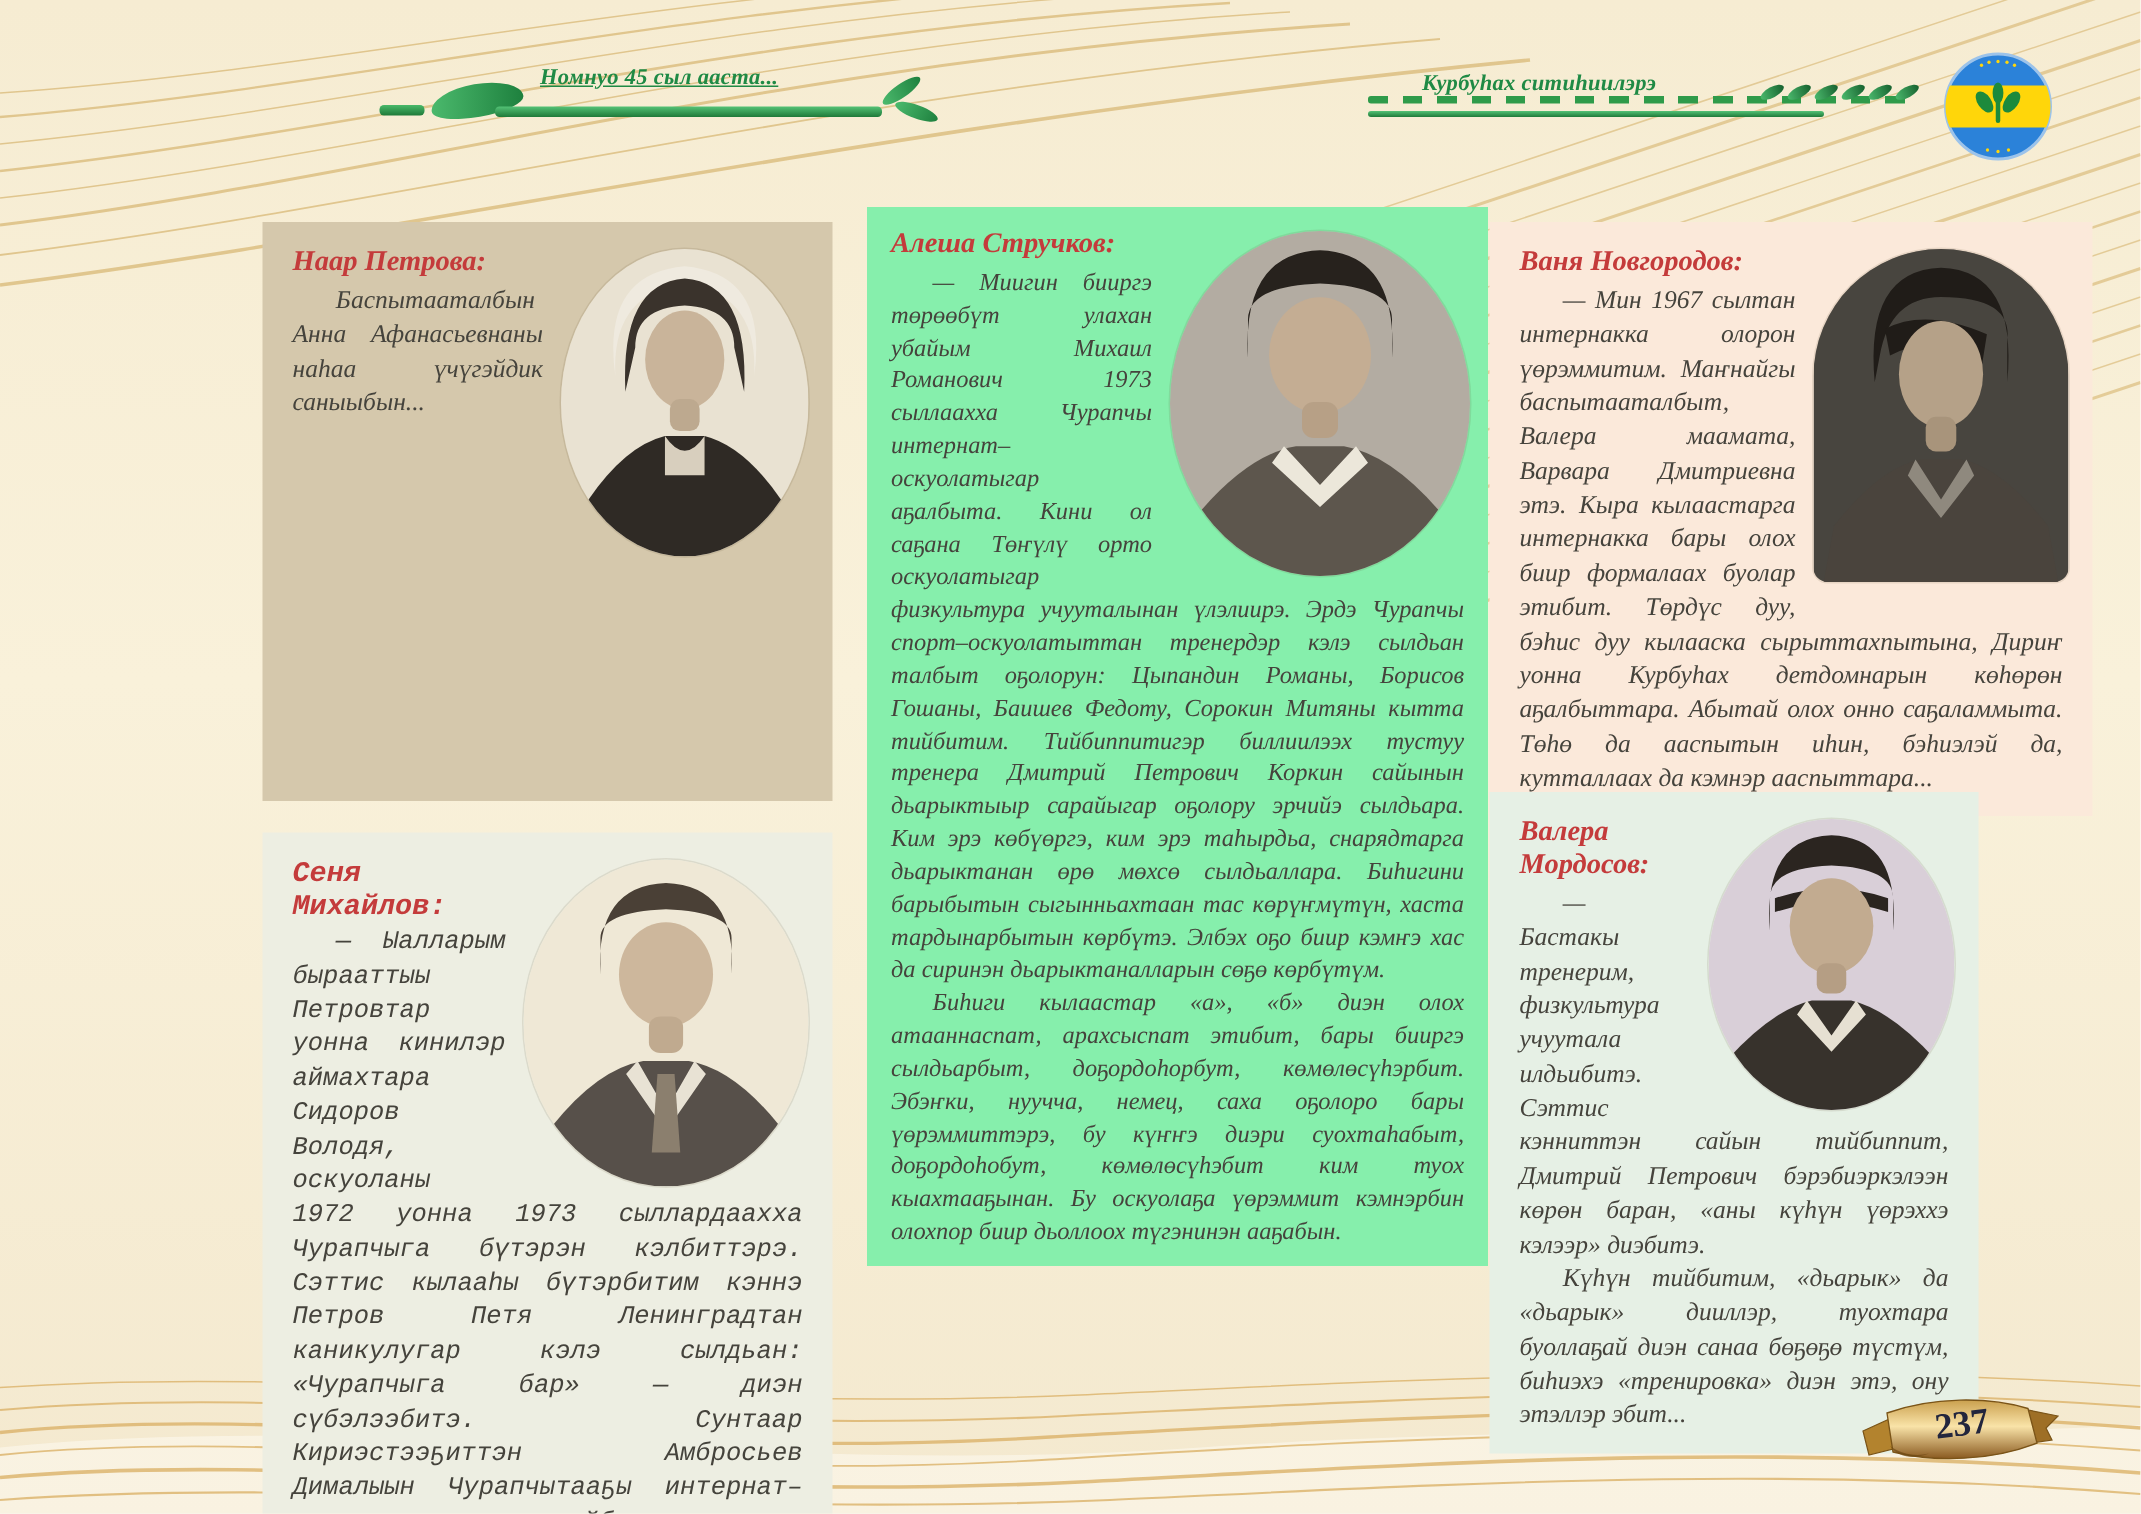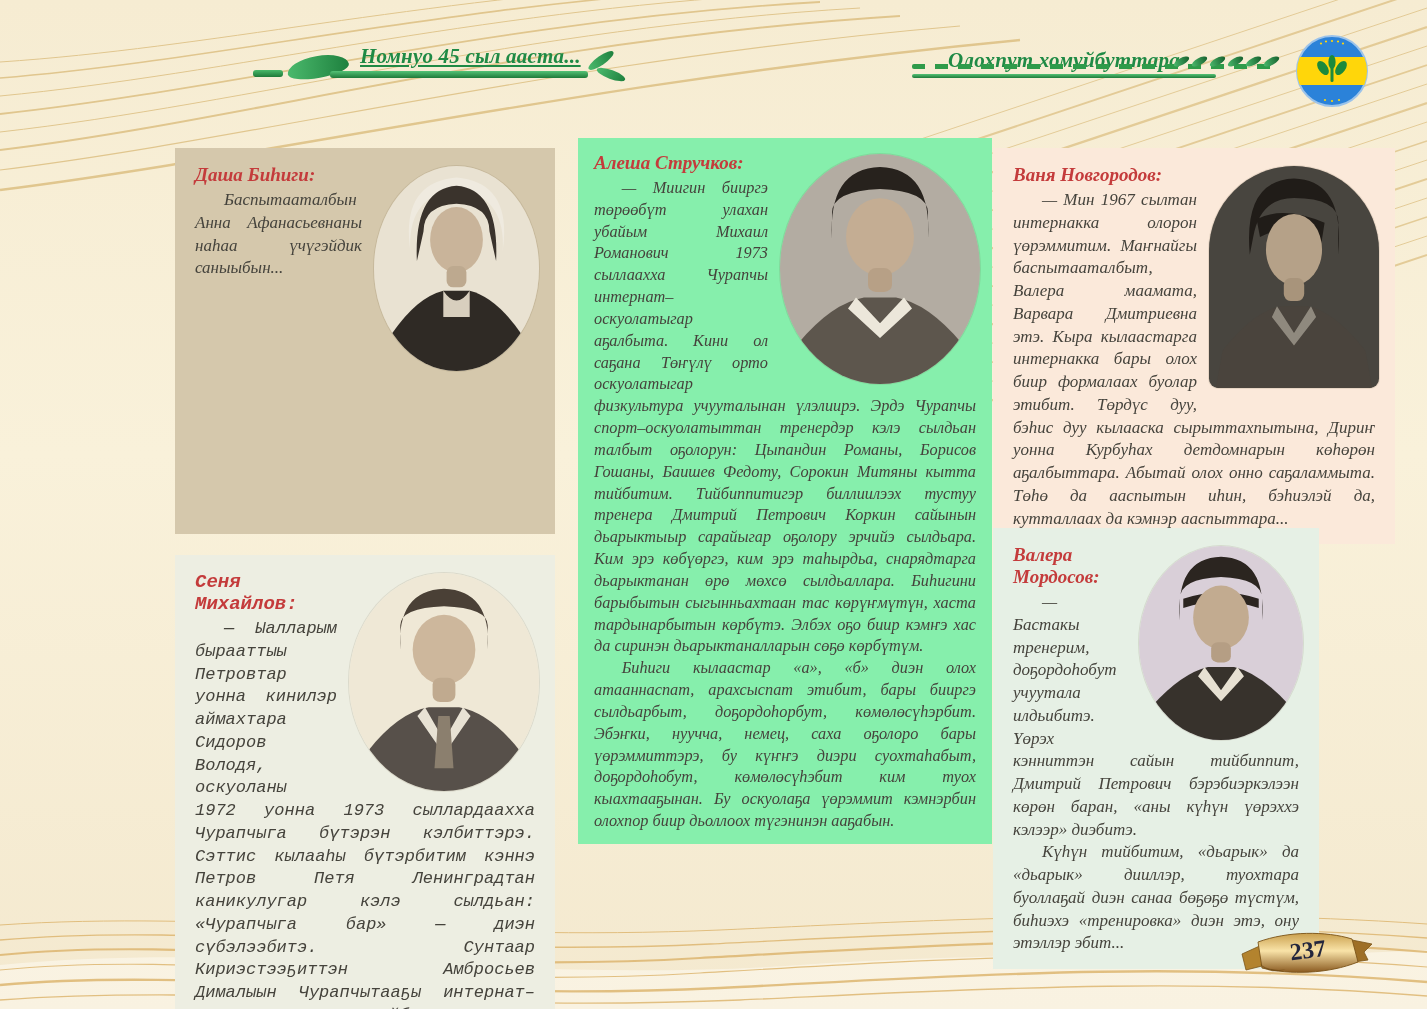--- a/index.html
+++ b/index.html
@@ -6,21 +6,21 @@
   body{
     width:1427px;height:1009px;position:relative;overflow:hidden;
     background:linear-gradient(180deg,#f6ecd2 0%,#f9f1da 45%,#f4e9cf 100%);
     font-family:"Liberation Serif", serif;
   }
   .bg-ornament{position:absolute;inset:0;z-index:0;pointer-events:none;}
 
   
   .header{position:absolute;left:0;top:0;width:1427px;height:120px;z-index:3;}
   .hdr-title{
-    position:absolute;font-style:italic;font-weight:bold;font-size:21px;
+    position:absolute;font-style:italic;font-weight:bold;font-size:15px;
     color:#1f8a45;letter-spacing:.2px;white-space:nowrap;
   }
   .hdr-title.left{left:360px;top:44px;text-decoration:underline;}
   .hdr-title.right{left:948px;top:48px;}
   .green-dash{position:absolute;left:253px;top:70px;width:30px;height:7px;border-radius:3px;
     background:linear-gradient(180deg,#49b96a,#1f7a39);}
   .big-leaf{position:absolute;left:287px;top:56px;width:62px;height:22px;border-radius:50% 50% 50% 50%/60% 60% 40% 40%;
     background:linear-gradient(100deg,#4cbb6e,#1d7f3d);transform:rotate(-10deg);}
   .green-bar{position:absolute;left:330px;top:71px;width:258px;height:7px;border-radius:3px;
     background:linear-gradient(180deg,#54c276,#1f7a39);}
@@ -108,21 +108,21 @@
 </svg>
 
 <div class="header">
   <span class="green-dash"></span>
   <span class="big-leaf"></span>
   <div class="hdr-title left">Номнуо 45 сыл ааста...</div>
   <span class="green-bar"></span>
   <span class="tip-leaf a"></span>
   <span class="tip-leaf b"></span>
 
-  <div class="hdr-title right">Олохпут хомуйбуттара</div>
+  <div class="hdr-title right">Курбуһах ситиһиилэрэ</div>
   <span class="dash-line"></span>
   <span class="solid-line"></span>
   <span class="leaf-row-leaf" style="left:1173px;top:58px;"></span>
   <span class="leaf-row-leaf" style="left:1191px;top:58px;"></span>
   <span class="leaf-row-leaf" style="left:1209px;top:58px;"></span>
   <span class="leaf-row-leaf" style="left:1227px;top:58px;"></span>
   <span class="leaf-row-leaf" style="left:1245px;top:58px;"></span>
   <span class="leaf-row-leaf" style="left:1263px;top:58px;"></span>
 
   <div class="logo">
@@ -159,21 +159,21 @@
     <svg viewBox="0 0 100 125" preserveAspectRatio="none">
       <rect width="100" height="125" fill="#e9e2d2"></rect>
       <path d="M22,52 Q16,10 50,7 Q84,10 78,52 Q80,18 50,14 Q20,18 22,52 Z" fill="#efeadf"></path>
       <path d="M26,58 Q24,14 50,12 Q76,14 74,58 L70,40 Q70,24 50,23 Q30,24 30,40 Z" fill="#3a332c"></path>
       <ellipse cx="50" cy="45" rx="16" ry="20" fill="#c9b49a"></ellipse>
       <rect x="44" y="61" width="12" height="13" rx="4" fill="#bda98f"></rect>
       <path d="M8,125 L11,102 Q26,80 42,76 L58,76 Q74,80 89,102 L92,125 Z" fill="#2f2a25"></path>
       <path d="M42,76 Q50,88 58,76 L58,92 L42,92 Z" fill="#d8cfbe"></path>
     </svg>
   </div>
-  <h3 class="pname">Даша Биһиги:</h3>
+  <h3 class="pname">Наар Петрова:</h3>
   <p>Баспытааталбын Анна Афанасьевнаны наһаа үчүгэйдик саныыбын...</p>
 </div>
 
 <div class="card c2">
   <div class="photo" style="width:190px;height:218px;">
     <svg viewBox="0 0 100 125" preserveAspectRatio="none">
       <rect width="100" height="125" fill="#efe8d6"></rect>
       <path d="M27,44 Q25,10 50,9 Q75,10 73,44 L73,30 Q73,20 50,19 Q27,20 27,30 Z" fill="#4a4036"></path>
       <ellipse cx="50" cy="44" rx="16.5" ry="20" fill="#cdb79c"></ellipse>
       <rect x="44" y="60" width="12" height="14" rx="4" fill="#c0aa8f"></rect>
@@ -225,21 +225,21 @@
       <rect width="100" height="125" fill="#d9cfd8"></rect>
       <path d="M25,48 Q22,8 50,7 Q78,8 75,48 L75,34 Q75,21 50,20 Q25,21 25,34 Z" fill="#2b2520"></path>
       <path d="M27,34 Q50,26 73,34 L73,40 Q50,32 27,40 Z" fill="#2b2520"></path>
       <ellipse cx="50" cy="46" rx="17" ry="20.5" fill="#c2ab90"></ellipse>
       <rect x="44" y="62" width="12" height="13" rx="4" fill="#b59e84"></rect>
       <path d="M4,125 L8,103 Q26,82 42,78 L58,78 Q74,82 92,103 L96,125 Z" fill="#37322c"></path>
       <path d="M40,78 L50,93 L60,78 L64,84 L50,100 L36,84 Z" fill="#e6e0d2"></path>
     </svg>
   </div>
   <h3 class="pname">Валера Мордосов:</h3>
-  <p>— Бастакы тренерим, доҕордоһобут учуутала илдьибитэ. Үөрэх кэнниттэн сайын тийбиппит, Дмитрий Петрович бэрэбиэркэлээн көрөн баран, «аны күһүн үөрэххэ кэлээр» диэбитэ.</p>
+  <p>— Бастакы тренерим, физкультура учуутала илдьибитэ. Сэттис кэнниттэн сайын тийбиппит, Дмитрий Петрович бэрэбиэркэлээн көрөн баран, «аны күһүн үөрэххэ кэлээр» диэбитэ.</p>
   <p>Күһүн тийбитим, «дьарык» да «дьарык» дииллэр, туохтара буоллаҕай диэн санаа бөҕөҕө түстүм, биһиэхэ «тренировка» диэн этэ, ону этэллэр эбит...</p>
 </div>
 
 <div class="ribbon">
   <svg width="140" height="54" viewBox="0 0 140 54">
     <defs>
       <linearGradient id="gold" x1="0" y1="0" x2="0" y2="1">
         <stop offset="0" stop-color="#caa04e"></stop>
         <stop offset="0.45" stop-color="#f9e3a8"></stop>
         <stop offset="1" stop-color="#8a5a20"></stop>

